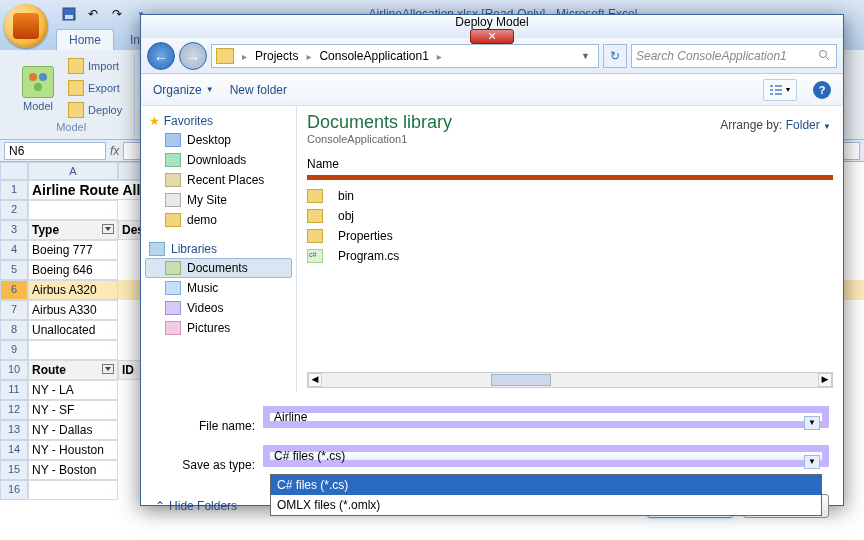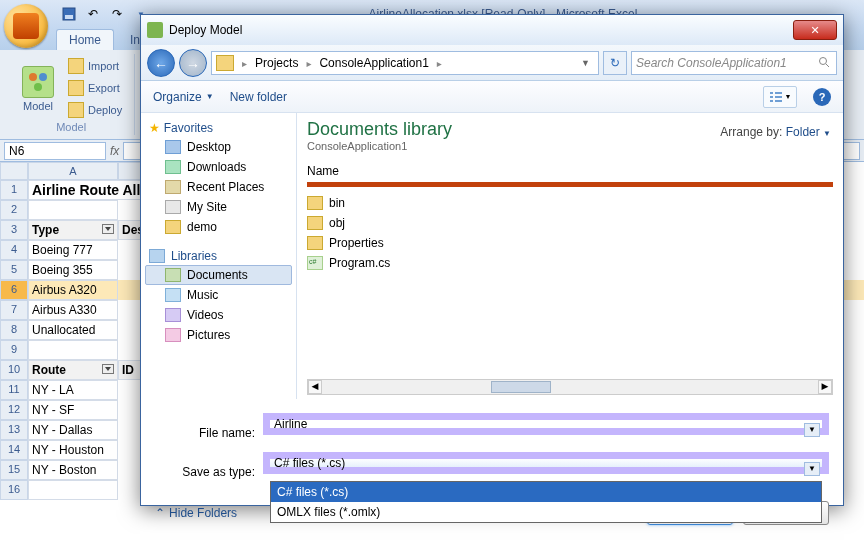--- a/index.html
+++ b/index.html
@@ -40,21 +40,21 @@
 .cell-row { display:flex; height:20px; }
 .cell-row.sel { background:#fde9b8; }
 .cell { width:90px;border:1px solid #d4dce8;padding:0 3px;font-size:12px;line-height:18px;white-space:nowrap;overflow:hidden; }
 .cell.bold { font-weight:bold; font-size:14px; }
 .cell.hdr { font-weight:bold; background:#f2f2f2; }
 .filter { display:inline-block;width:12px;height:10px;border:1px solid #777;background:#eee;float:right;margin-top:3px;position:relative;}
 .filter::after{content:"";position:absolute;left:2px;top:2px;border-left:3px solid transparent;border-right:3px solid transparent;border-top:4px solid #444;}
 
 
 .dialog { position:absolute; left:140px; top:14px; width:704px; height:492px; background:#fff; border:1px solid #3a649f; box-shadow:0 4px 20px rgba(0,0,0,0.5); }
-.dlg-titlebar { height:30px; background:linear-gradient(#fafdff,#dde9f7); display:flex; align-items:center; padding:0 6px; }
+.dlg-titlebar { height:23px; background:linear-gradient(#fafdff,#dde9f7); display:flex; align-items:center; padding:0 6px;flex-direction:column; }
 .dlg-titlebar .dlg-icon { width:16px;height:16px;background:#7db550;border-radius:2px;margin-right:6px; }
 .dlg-titlebar .dlg-title { flex:1; font-size:12px; color:#000; }
 .dlg-close { width:44px;height:20px;background:linear-gradient(#e68a8a,#c72b1c);border:1px solid #8a1e0f;border-radius:3px;display:flex;align-items:center;justify-content:center;color:#fff;font-size:11px; }
 
 .dlg-nav { height:36px; background:linear-gradient(#f4f8fc,#e4edf7); border-bottom:1px solid #b9cfe7; display:flex;align-items:center;padding:0 6px;gap:4px; }
 .navbtn { width:28px;height:28px;border-radius:50%;background:radial-gradient(#6fa8e8,#2a68b8);display:flex;align-items:center;justify-content:center;color:#fff;font-size:14px;border:1px solid #2a68b8; }
 .navbtn.disabled { background:radial-gradient(#cfd8e3,#9fb3c9); }
 .breadcrumb { flex:1; height:24px; background:#fff;border:1px solid #9fbce0; display:flex;align-items:center;padding:0 4px;gap:2px;font-size:12px; }
 .breadcrumb .bc-seg { padding:0 4px; }
 .breadcrumb .bc-sep::after { content:"▸"; color:#888; font-size:10px; padding:0 2px; }
@@ -87,21 +87,21 @@
 .nicon.site { background:#e8e8e8;border:1px solid #aaa; }
 .nicon.lib { background:#b7d4ef;border:1px solid #7ca9d6; }
 
 .content-pane { flex:1; padding:6px 10px; position:relative; }
 .lib-header { font-size:18px; color:#207245; }
 .lib-sub { font-size:11px;color:#666;margin-bottom:6px; }
 .arrange { position:absolute; right:12px; top:12px; font-size:12px;color:#444; }
 .arrange .folder-link { color:#1f4d8a; }
 .col-header { font-size:12px;border-bottom:5px solid #c2410c;padding:4px 0;margin-top:8px; }
 .file-list { padding:6px 0; }
-.file-item { display:flex;align-items:center;gap:6px;padding:3px 0;font-size:12px; }
+.file-item { display:flex;align-items:center;gap:15px;padding:3px 0;font-size:12px; }
 .ficon { width:16px;height:14px; }
 .ficon.folder { background:#f4d47c;border:1px solid #cba931; }
 .ficon.cs { background:#dff0d8;border:1px solid #a8d08d;position:relative; }
 .ficon.cs::after { content:"c#"; font-size:7px;color:#2e7d32;position:absolute;left:1px;top:1px; }
 
 .content-scroll { position:absolute;bottom:4px;left:10px;right:10px;height:16px;background:#f0f0f0;border:1px solid #ccc;display:flex;align-items:center; }
 .content-scroll .thumb { position:absolute;left:35%;width:60px;height:12px;background:#cdd9e8;border:1px solid #9fb3c9; }
 .content-scroll .larr,.content-scroll .rarr { width:14px;height:14px;text-align:center;font-size:9px;background:#f8f8f8;border:1px solid #ccc; }
 .content-scroll .rarr { margin-left:auto; }
 
@@ -202,21 +202,21 @@
           <div class="rownum">3</div>
           <div class="cell hdr">Type<span class="filter"></span></div>
           <div class="cell hdr" style="width: 50px;">Description</div>
         </div>
         <div class="cell-row">
           <div class="rownum">4</div>
           <div class="cell">Boeing 777</div>
         </div>
         <div class="cell-row">
           <div class="rownum">5</div>
-          <div class="cell">Boeing 355</div>
+          <div class="cell">Boeing 646</div>
         </div>
         <div class="cell-row sel">
           <div class="rownum sel" style="background: rgb(247, 185, 74);">6</div>
           <div class="cell">Airbus A320</div>
         </div>
         <div class="cell-row">
           <div class="rownum">7</div>
           <div class="cell">Airbus A330</div>
         </div>
         <div class="cell-row">

